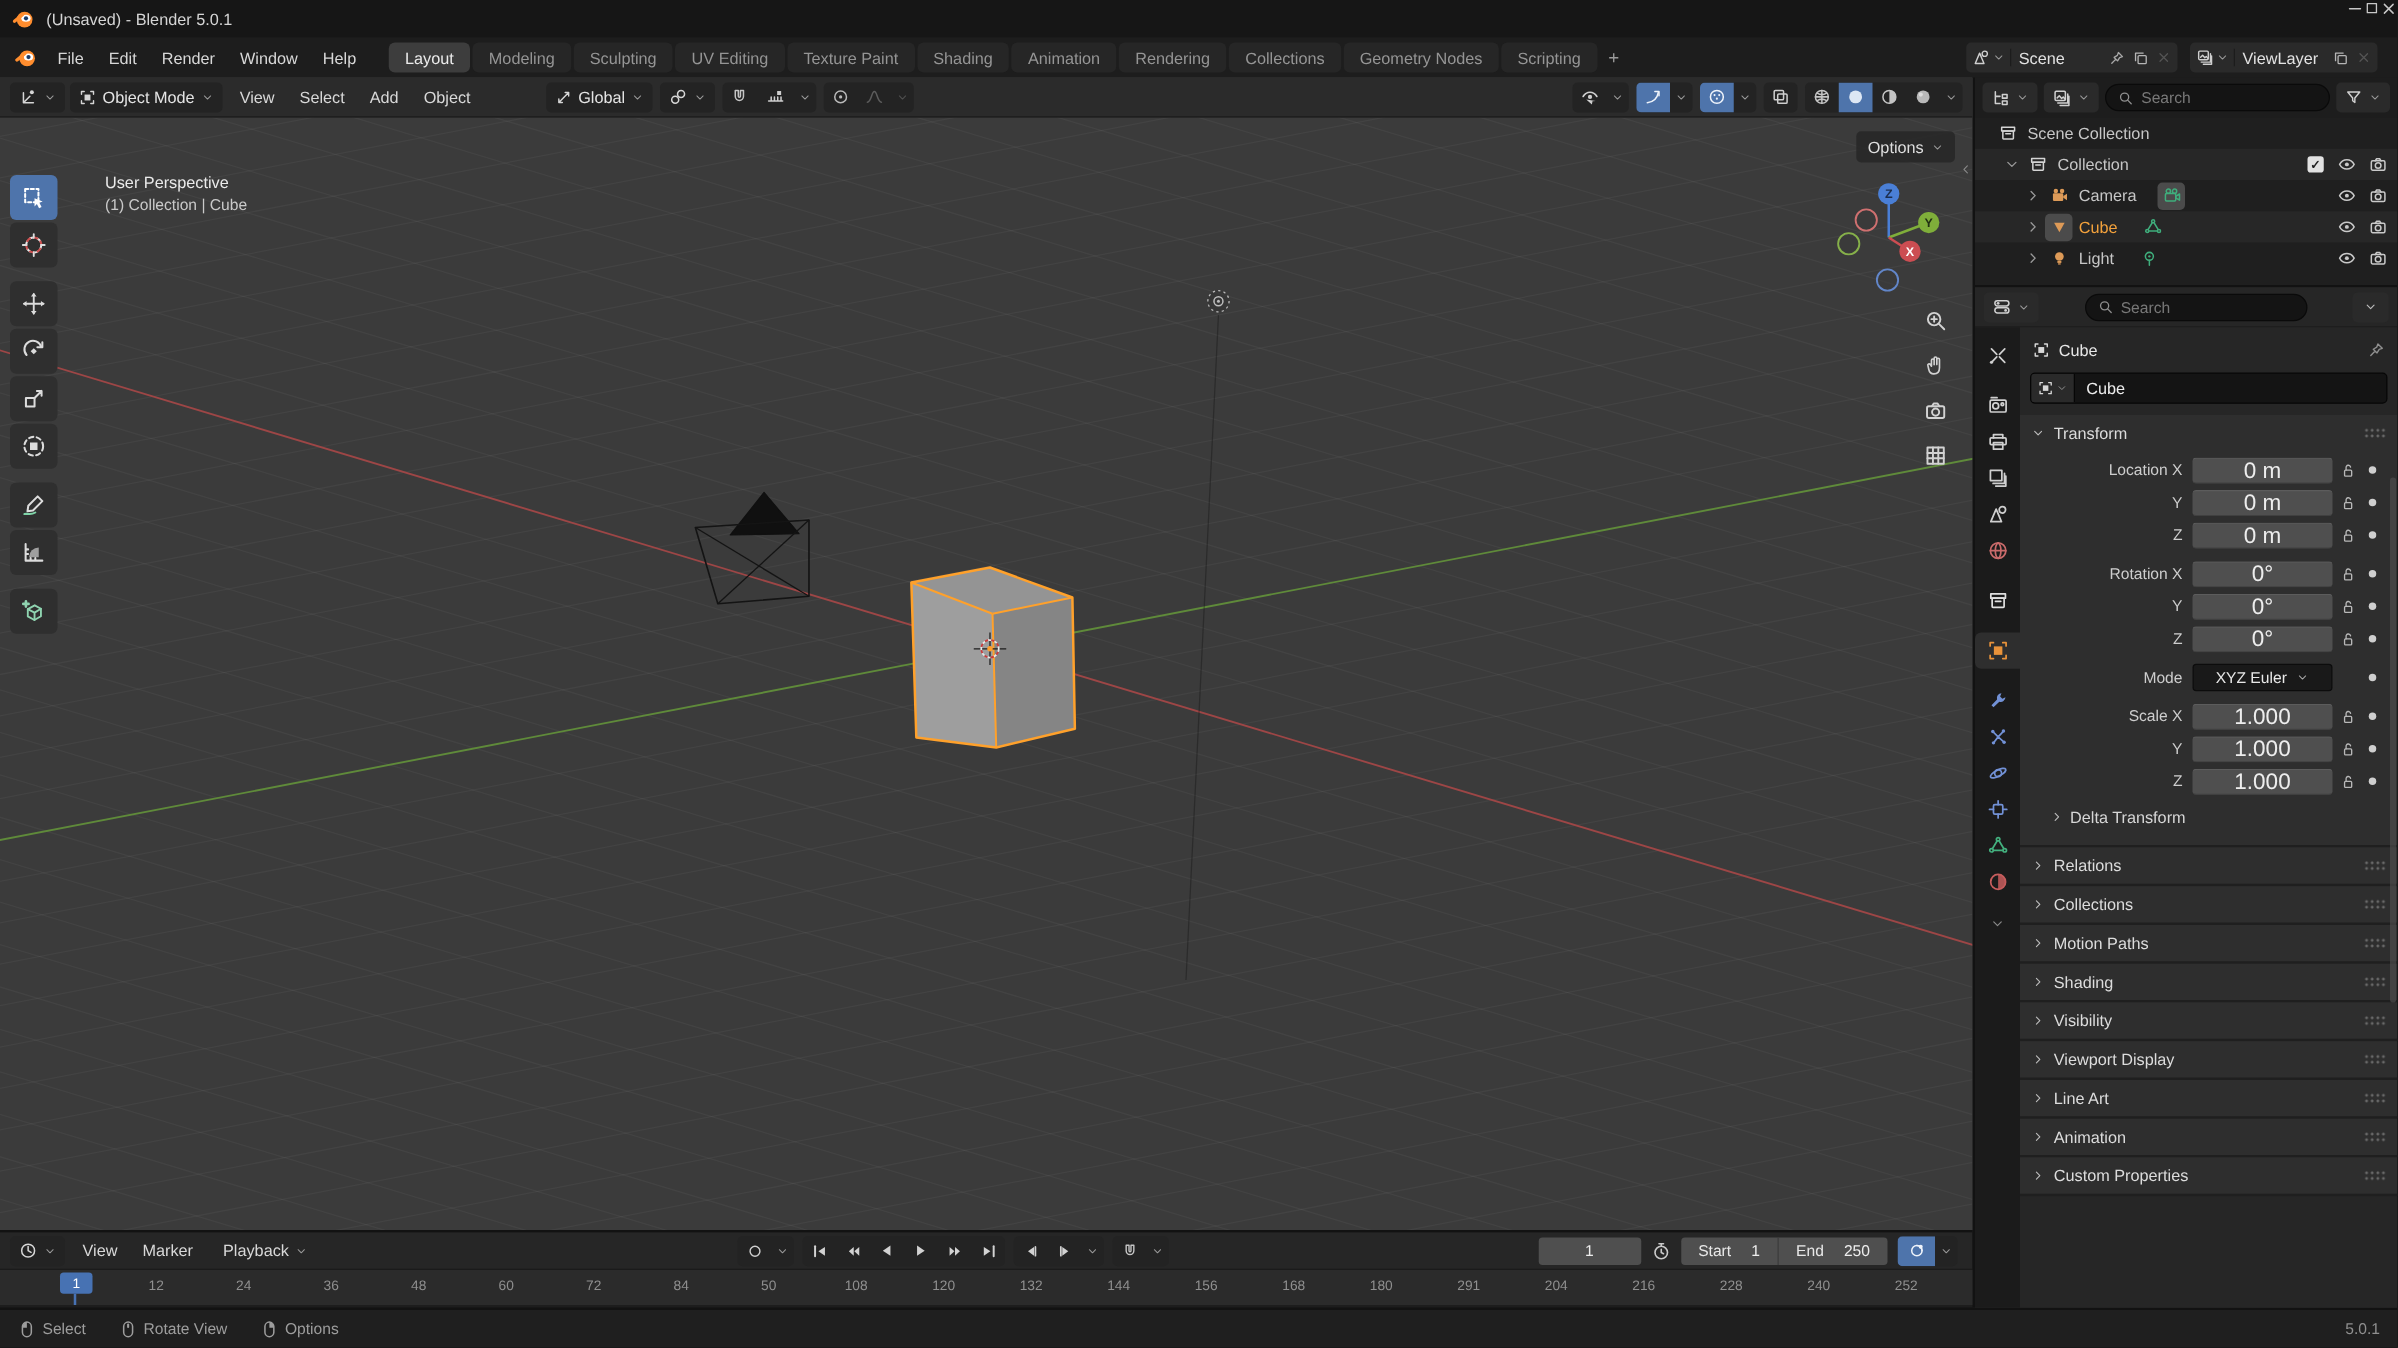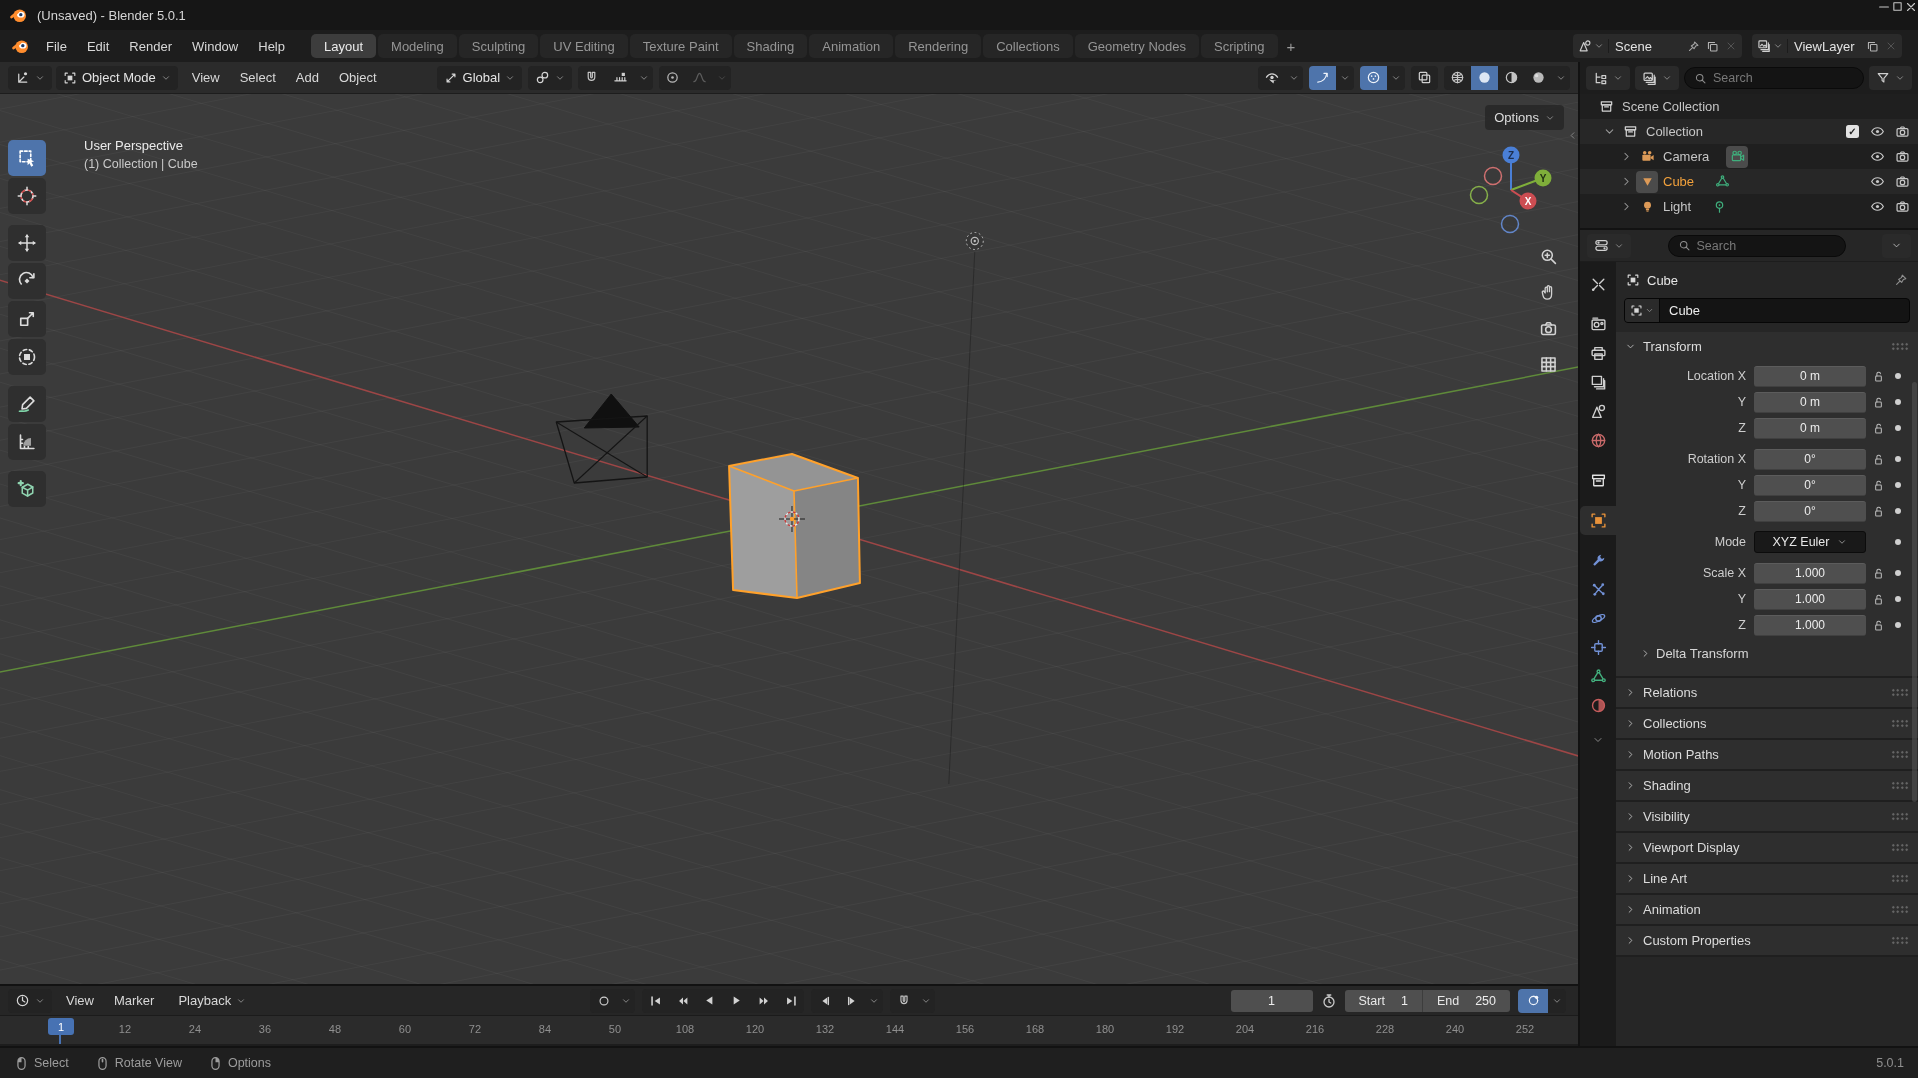--- a/index.html
+++ b/index.html
@@ -96,21 +96,21 @@
   .namechip{height:100%;background:#2a2a2a;display:flex;align-items:center;gap:2px;padding:0 5px;border-right:1px solid #060606;}
   .nametext{padding-left:9px;font-size:13px;color:#ededed;}
   .panel{background:#2e2e2e;border-bottom:2px solid #1f1f1f;}
   .phead{height:29px;display:flex;align-items:center;gap:7px;padding:0 9px;}
   .ptitle{flex:1;color:#dcdcdc;font-size:13px;}
   .grip{width:18px;height:9px;background-image:radial-gradient(circle,#7d7d7d 1px,transparent 1.3px);background-size:4.5px 4.5px;opacity:.75;}
   .pbody{padding:3px 6px 9px 2px;}
   .tgroup{margin-bottom:7px;}
   .trow{height:24px;display:flex;align-items:center;margin-bottom:2px;}
   .tlabel{width:128px;text-align:right;margin-right:8px;color:#cdcdcd;font-size:12.5px;flex:none;}
-  .val{width:112px;height:21px;border-radius:3px;background:#4f4f4f;border-top:1px solid #5c5c5c;border-bottom:1px solid #404040;color:#ededed;display:flex;align-items:center;justify-content:center;font-size:12px;}
+  .val{width:112px;height:21px;border-radius:3px;background:#4f4f4f;border-top:1px solid #5c5c5c;border-bottom:1px solid #404040;color:#ededed;display:flex;align-items:center;justify-content:center;font-size:18px;}
   .lk{width:24px;display:flex;justify-content:center;}
   .dotw{width:16px;display:flex;justify-content:center;}
   .dot{width:6px;height:6px;border-radius:50%;background:#cfcfcf;}
   .moderow{margin:5px 0 7px;}
   .ddfield{width:112px;height:22px;background:#191919;border:1px solid #0c0c0c;border-radius:3px;display:flex;align-items:center;justify-content:center;gap:8px;color:#e8e8e8;font-size:12.5px;}
   .subpanel{height:28px;display:flex;align-items:center;gap:5px;padding-left:22px;color:#d6d6d6;font-size:13px;}
   .pscroll{position:absolute;right:1px;top:120px;width:5px;height:420px;background:#555;border-radius:3px;opacity:.55;}
   
   .statusbar{height:32px;background:#1f1f1f;border-top:2px solid #121212;display:flex;align-items:center;gap:26px;padding:0 14px;}
   .hint{display:flex;align-items:center;gap:5px;color:#9d9d9d;font-size:12.5px;}
@@ -913,21 +913,21 @@
             <span class="rmark" style="left: 474.967px;">72</span>
             <span class="rmark" style="left: 544.967px;">84</span>
             <span class="rmark" style="left: 614.967px;">50</span>
             <span class="rmark" style="left: 684.967px;">108</span>
             <span class="rmark" style="left: 754.967px;">120</span>
             <span class="rmark" style="left: 824.967px;">132</span>
             <span class="rmark" style="left: 894.967px;">144</span>
             <span class="rmark" style="left: 964.967px;">156</span>
             <span class="rmark" style="left: 1034.97px;">168</span>
             <span class="rmark" style="left: 1104.97px;">180</span>
-            <span class="rmark" style="left: 1174.97px;">192</span>
+            <span class="rmark" style="left: 1174.97px;">291</span>
             <span class="rmark" style="left: 1244.97px;">204</span>
             <span class="rmark" style="left: 1314.97px;">216</span>
             <span class="rmark" style="left: 1384.97px;">228</span>
             <span class="rmark" style="left: 1454.97px;">240</span>
             <span class="rmark" style="left: 1524.97px;">252</span>
           </div>
       </div>
     </div>
 
     <div class="rightcol">

